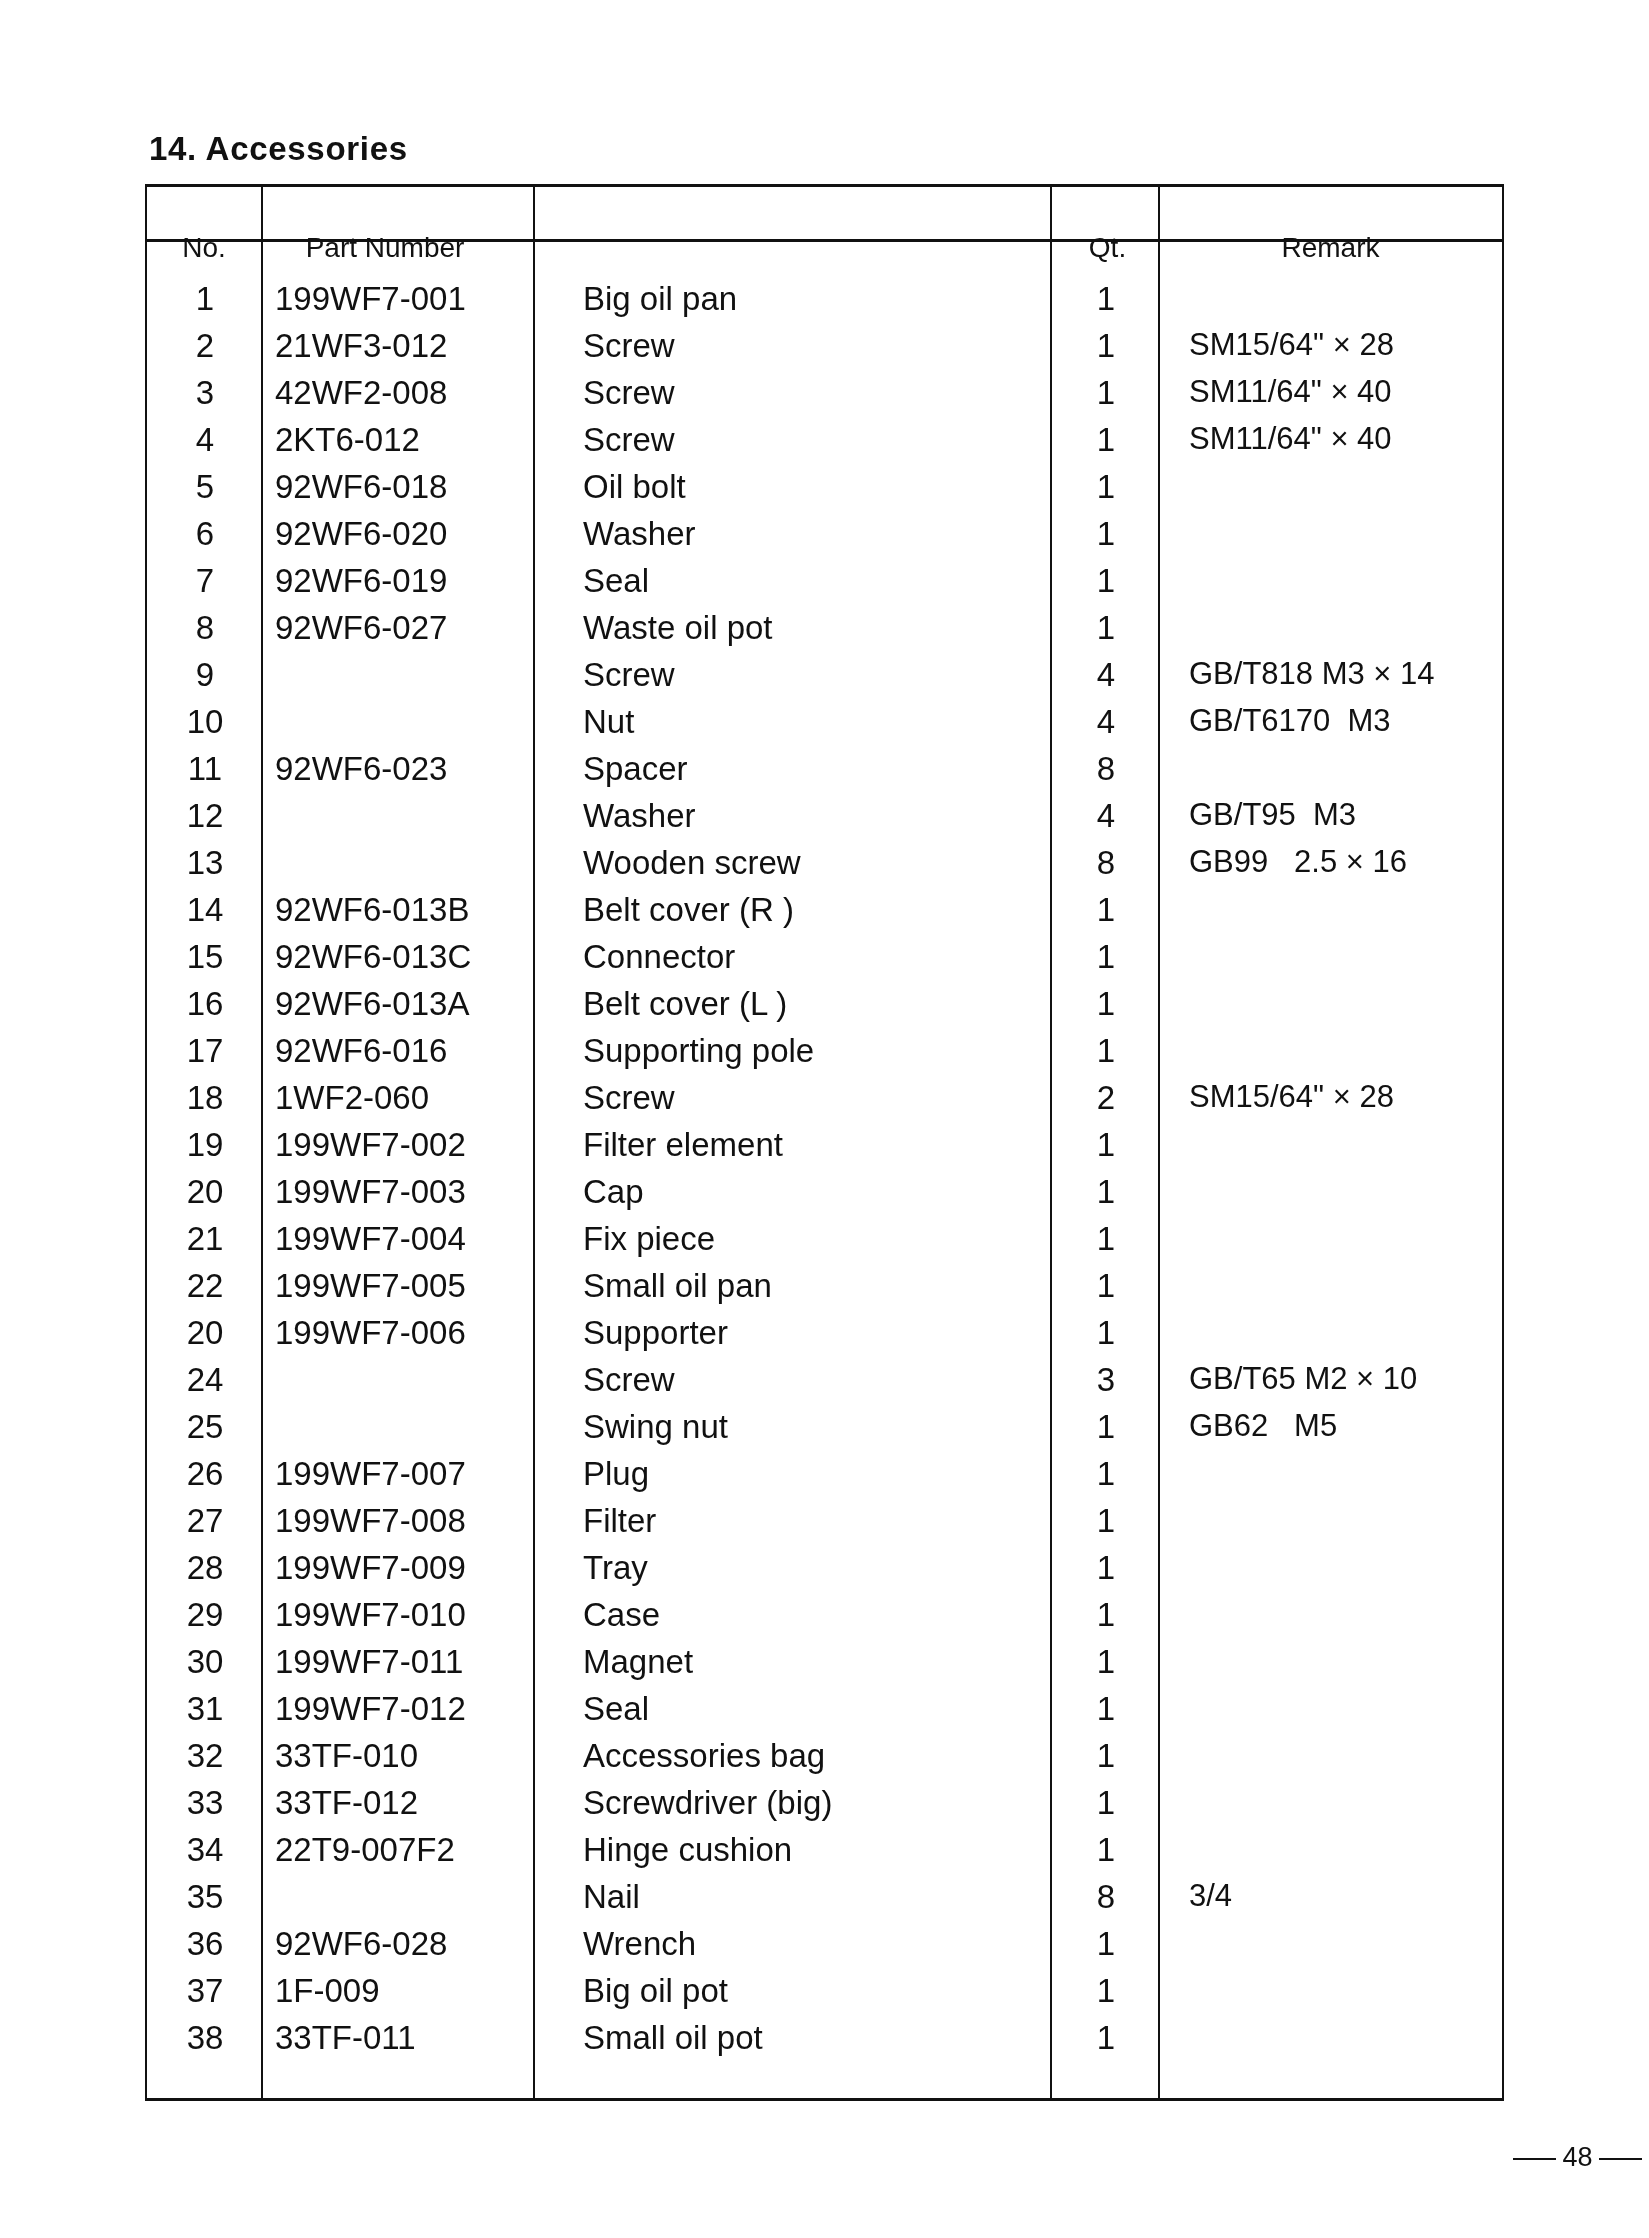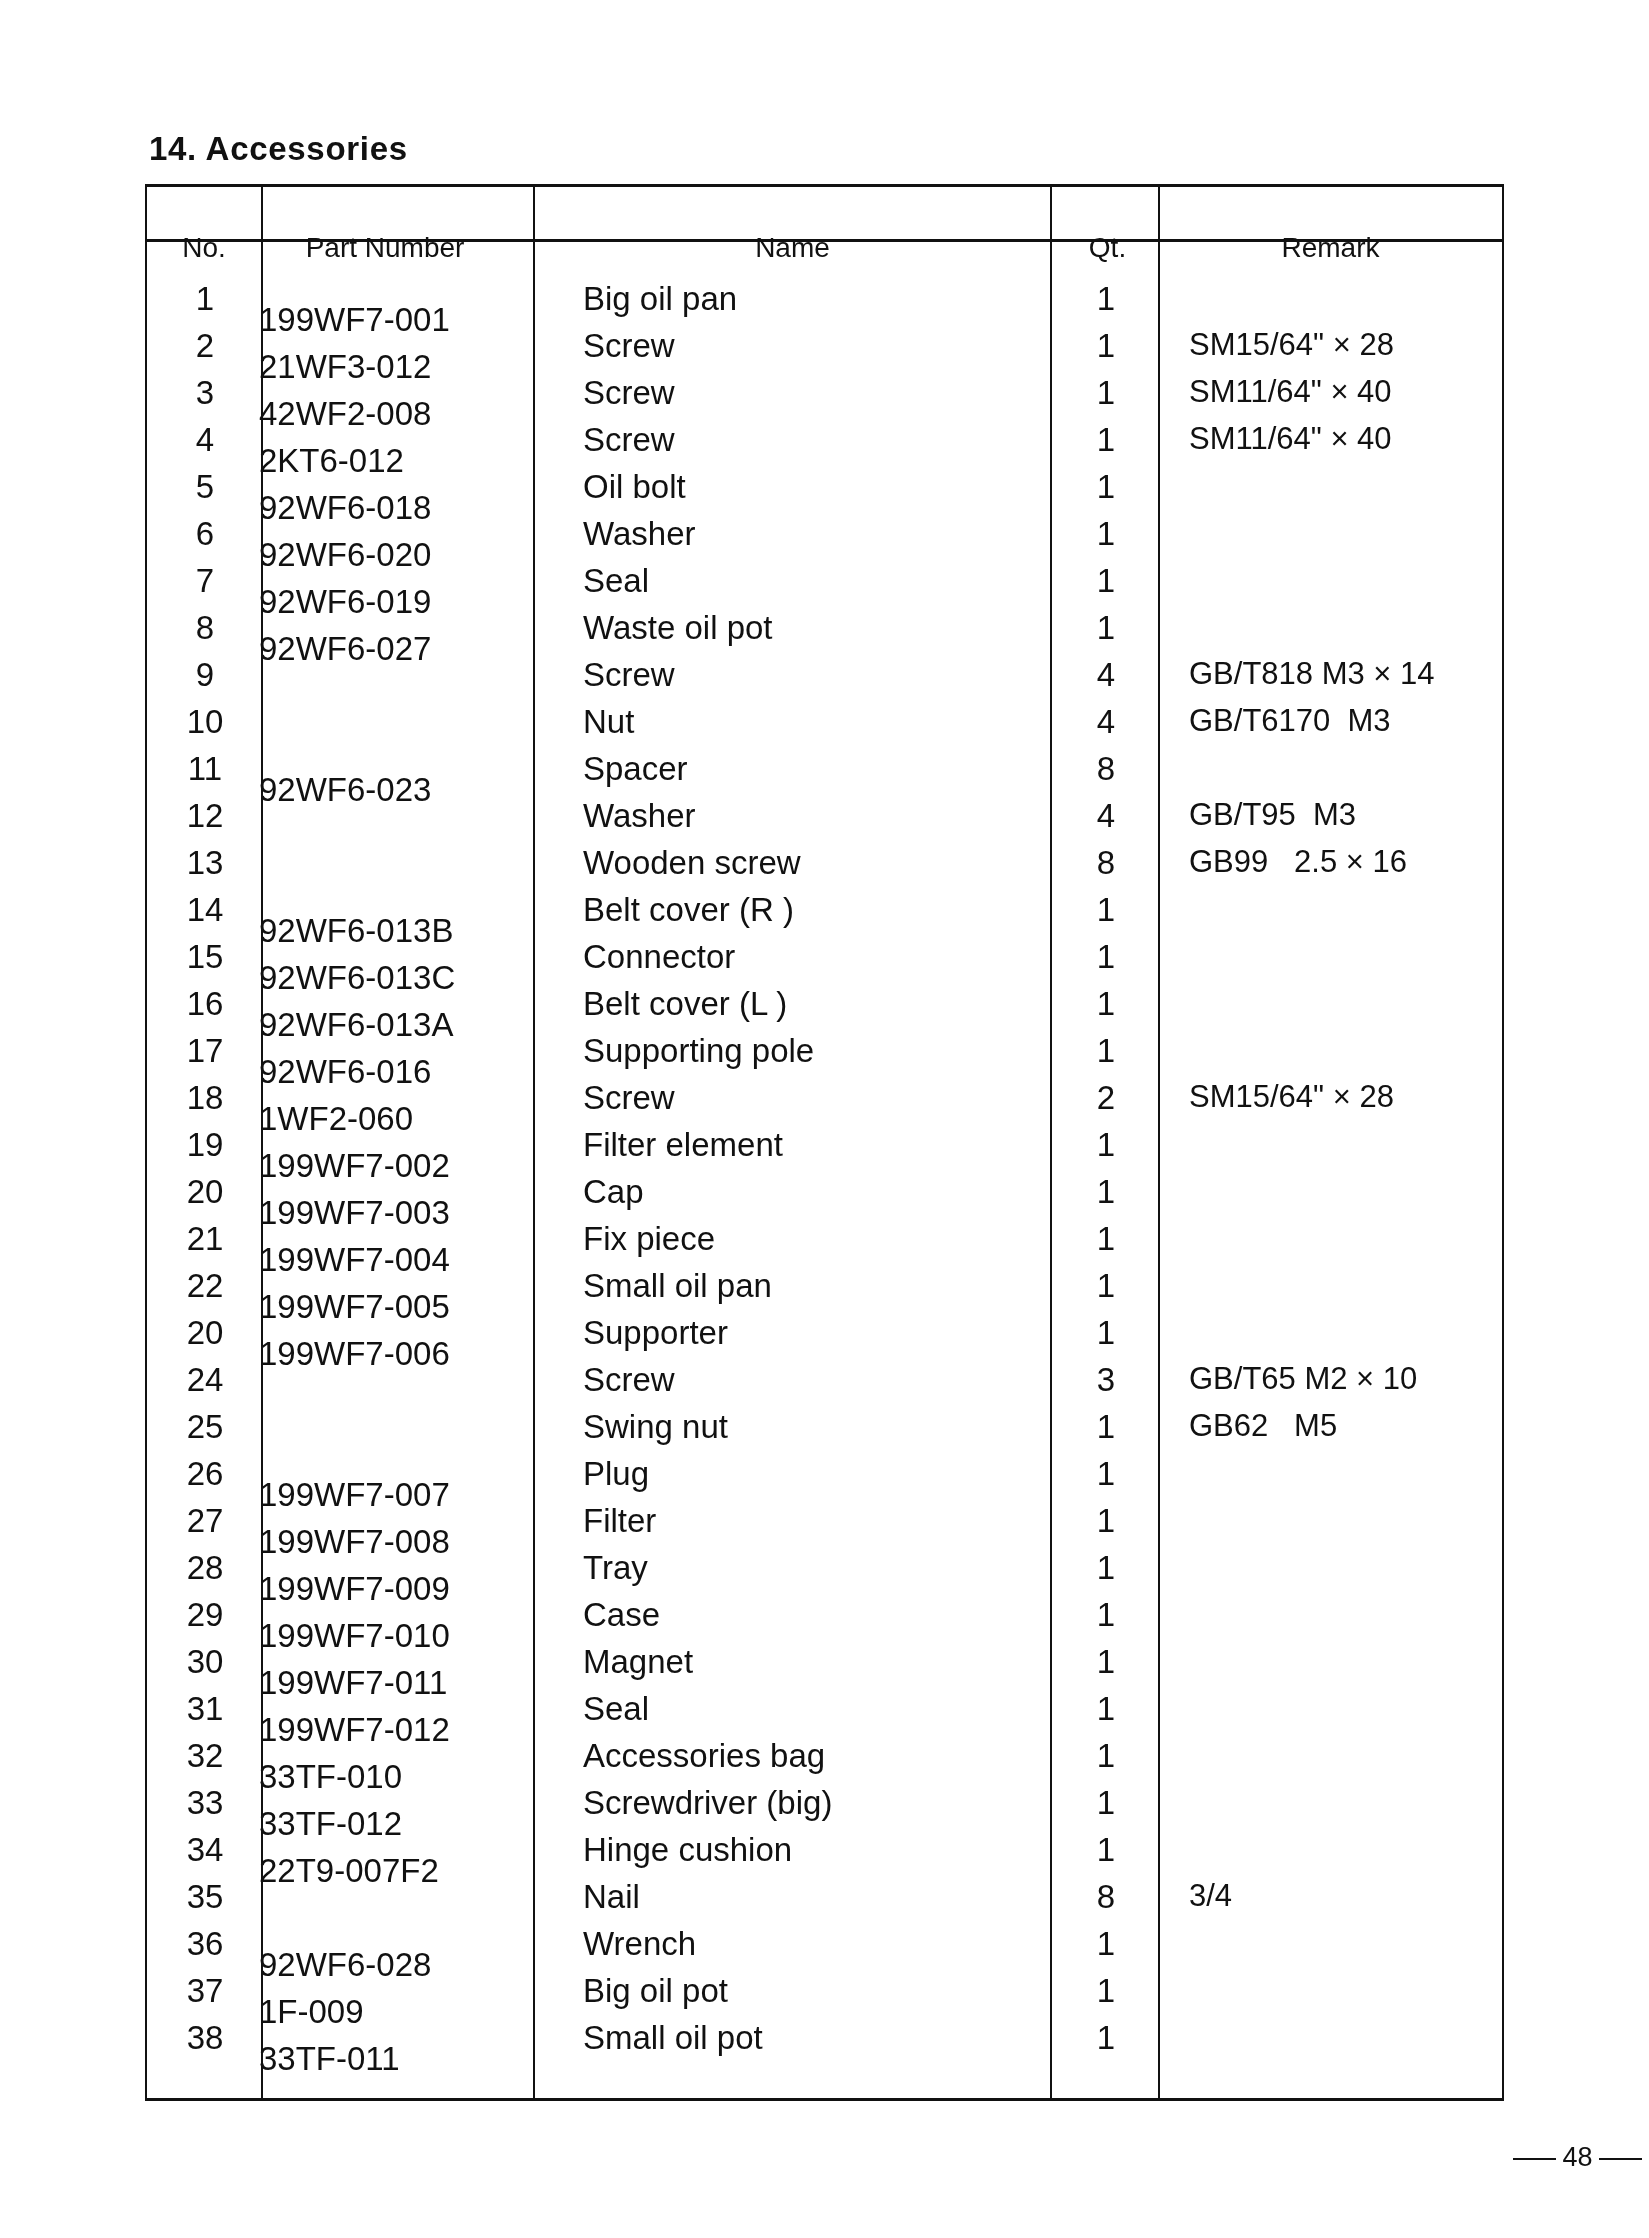--- a/index.html
+++ b/index.html
@@ -18,21 +18,21 @@
     }
     .vline { position: absolute; top: 0; bottom: 0; width: 2px; background: #111; }
     .hline { position: absolute; left: 0; right: 0; height: 3.3px; background: #111; top: 52px; }
     .hdr {
       position: absolute; top: 13.3px; font-size: 28px; text-align: center; margin-top: 32px;
     }
     .rows { position: absolute; left: 0; right: 0; top: 93px; }
     .row { position: relative; height: 47px; font-size: 33px; }
     .row span { position: absolute; top: 0; white-space: pre; }
     .c-no { left: 0; width: 116px; text-align: center; }
-    .c-pn { left: 112px; margin-top: 21px; }
+    .c-pn { left: 128px; }
     .c-name { left: 436px; }
     .c-qt { left: 906px; width: 106px; text-align: center; }
     .c-rem { left: 1042px; font-size: 31px; }
     .pageno {
       position: absolute; top: 2142px; left: 0; right: 0; text-align: right;
       font-size: 27px;
     }
     .pageno .dash { display: inline-block; width: 43px; height: 2.7px; background: #111; vertical-align: middle; margin: 0 6.7px; }
   </style>
 </head>
@@ -42,21 +42,20 @@
 
 <div class="table">
   <div class="vline" style="left:114px"></div>
   <div class="vline" style="left:386px"></div>
   <div class="vline" style="left:903px"></div>
   <div class="vline" style="left:1011px"></div>
   <div class="hline"></div>
 
   <div class="hdr" style="left:0;width:114px">No.</div>
   <div class="hdr" style="left:116px;width:244px">Part Number</div>
-  <div class="hdr" style="left:388px;width:515px">Name</div>
   <div class="hdr" style="left:905px;width:111px">Qt.</div>
   <div class="hdr" style="left:1013px;width:341px">Remark</div>
 
   <div class="rows" id="rows">
       <div class="row">
         <span class="c-no">1</span>
         <span class="c-pn">199WF7-001</span>
         <span class="c-name">Big oil pan</span>
         <span class="c-qt">1</span>
         <span class="c-rem"></span>

